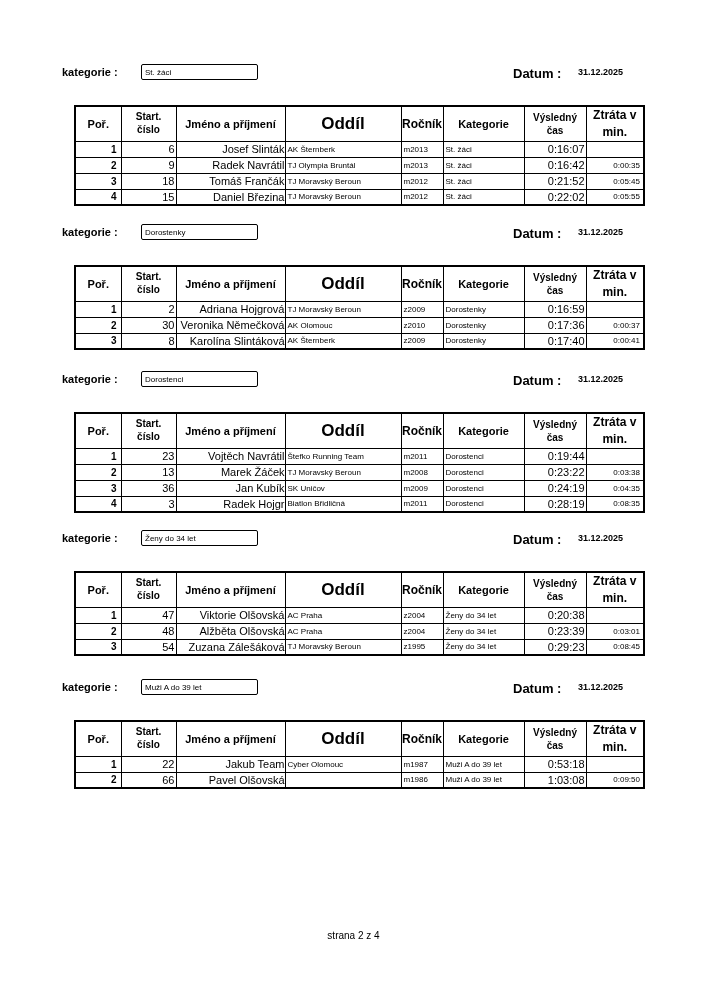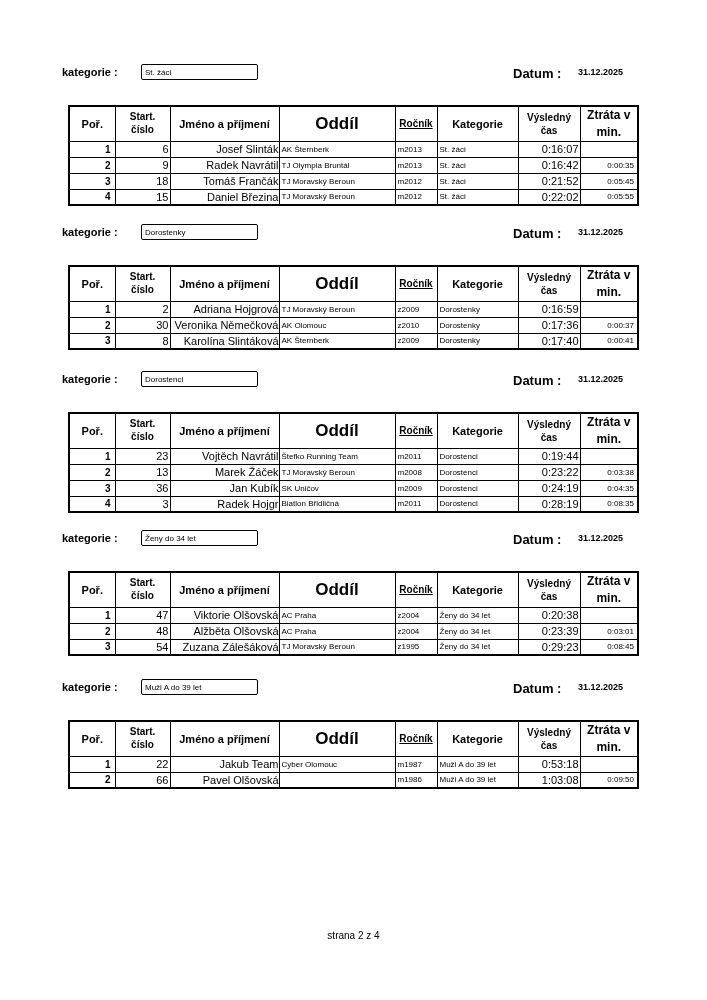--- a/index.html
+++ b/index.html
@@ -26,39 +26,39 @@
   .cat-box-text { font-size: 8px; padding-left: 3px; white-space: nowrap; }
   .datum-label {
     position: absolute; left: 451px; top: 2px;
     font-size: 13px; font-weight: bold; white-space: nowrap;
   }
   .datum-value {
     position: absolute; left: 516px; top: 3px;
     font-size: 9px; font-weight: bold; white-space: nowrap;
   }
   table.results {
-    position: absolute; left: 6px; top: 41px;
+    position: absolute; left: 12px; top: 41px;
     width: 569px; table-layout: fixed;
     border-collapse: collapse;
     border: 2px solid #000;
     padding-left: 28px;
   }
   table.results th, table.results td {
     border: 1.5px solid #000;
     vertical-align: middle;
     overflow: visible;
   }
   thead tr { height: 35px; }
   tbody tr { height: 16px; }
   th { font-weight: bold; text-align: center; white-space: nowrap; }
   .h-por  { font-size: 11px; }
   .h-start{ font-size: 10px; white-space: pre-line; line-height: 1.25; }
   .h-name { font-size: 11px; }
   .h-club { font-size: 17px; }
-  .h-year { font-size: 10px; text-decoration: underline; }
+  .h-year { font-size: 12px; }
   .h-cat  { font-size: 11px; }
   .h-time { font-size: 10px; white-space: pre-line; line-height: 1.3; margin-top: 8px; }
   .h-gap  { font-size: 12px;  white-space: pre-line; line-height: 1.4; }
   td { white-space: nowrap; }
   .c-por  { font-size: 10px; font-weight: bold; text-align: right; padding-right: 4px; }
   .c-start{ font-size: 11px; text-align: right; padding-right: 1px; }
   .c-name { font-size: 11px; text-align: right;  padding-left: 2px; }
   .c-club { font-size: 8px;  text-align: left;  padding-left: 2px; }
   .c-year { font-size: 8px;  text-align: left;  padding-left: 2px; }
   .c-cat  { font-size: 8px;  text-align: left;  padding-left: 2px; }

